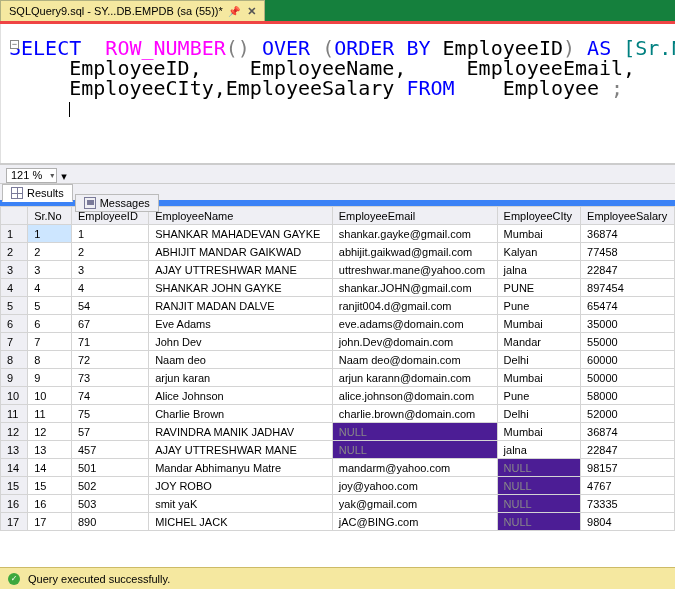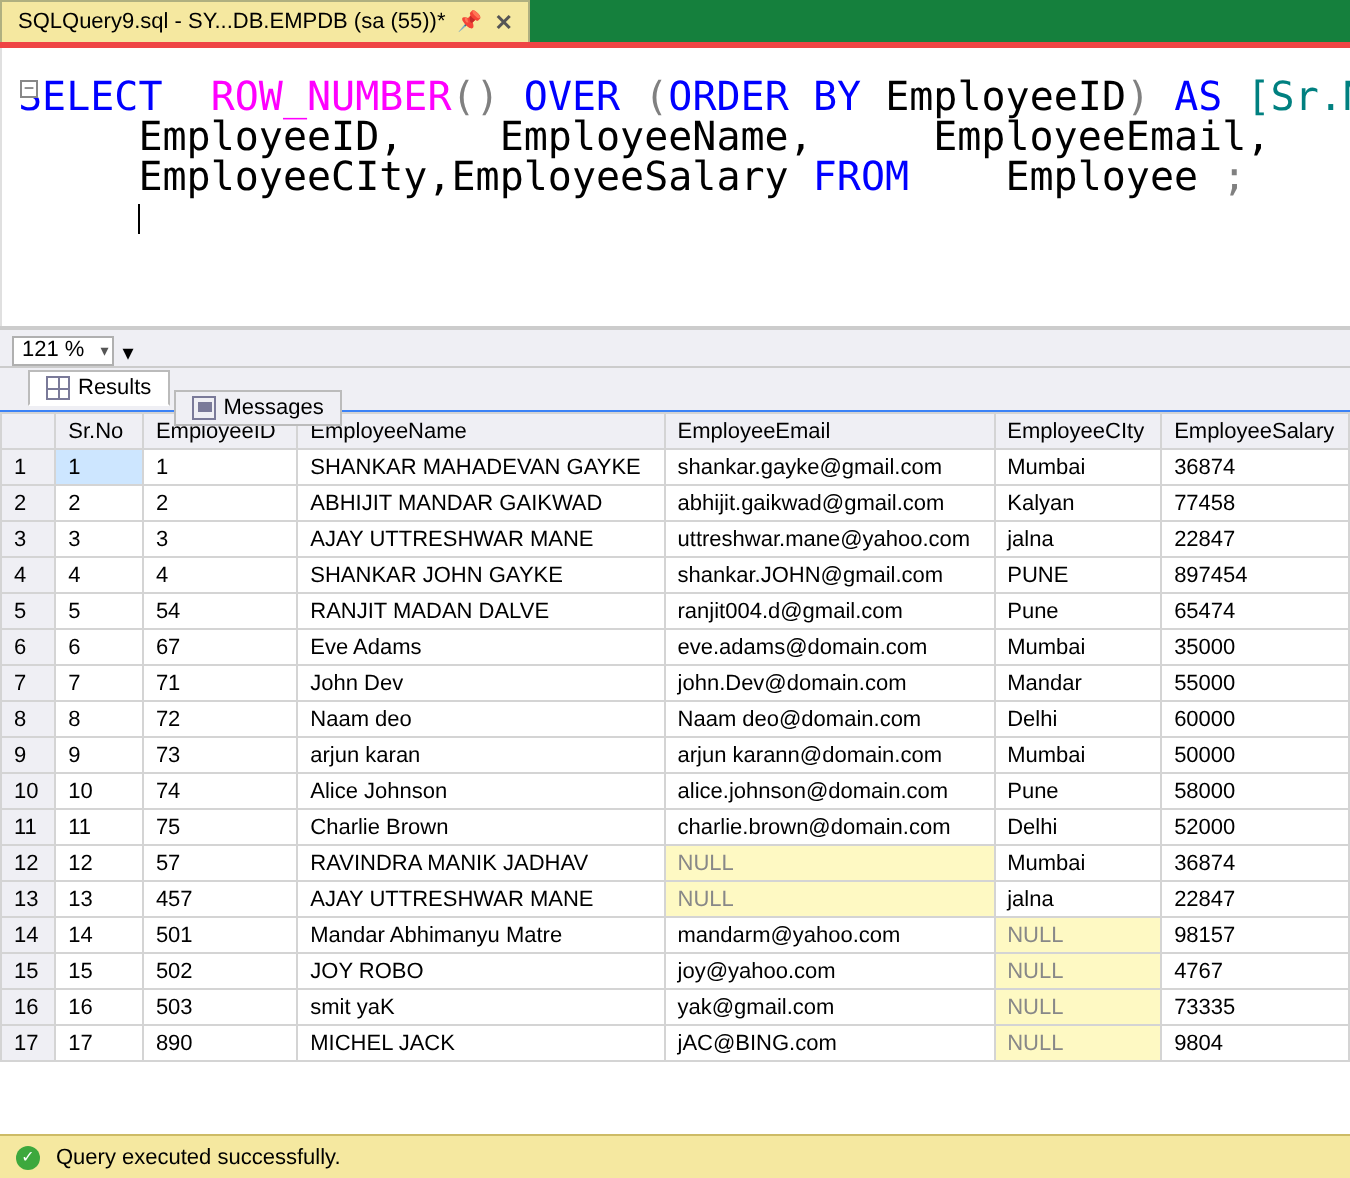--- a/index.html
+++ b/index.html
@@ -22,37 +22,37 @@
   .kw-green { color: #008080; }
   .kw-text { color: #000; }
   .cursor { display: inline-block; width: 1px; height: 15px; background: #000; vertical-align: middle; }
 
   
   .zoombar { height: 20px; background: #efeff4; border-top: 1px solid #ccc; border-bottom: 1px solid #ccc; display: flex; align-items: flex-end; padding: 0 6px; font-size: 11px; gap: 4px; }
   .zoombar .combo { border: 1px solid #b0b0b0; background: #fff; padding: 0 14px 0 4px; height: 15px; line-height: 13px; position: relative; }
   .zoombar .combo::after { content: "▾"; position: absolute; right: 2px; font-size: 8px; color: #555; }
 
   
-  .result-tabs { height: 22px; background: #efeff4; display: flex; align-items: flex-start; padding-left: 14px; gap: 2px; border-bottom: 1px solid #3b82f6; }
+  .result-tabs { height: 22px; background: #efeff4; display: flex; align-items: center; padding-left: 2px; gap: 2px; border-bottom: 6px solid #3b82f6; }
   .rtab { display: flex; align-items: center; gap: 4px; padding: 2px 8px; font-size: 11px; border: 1px solid #bbb; background: #fff; border-bottom: 1px solid #fff; position: relative; top: 1px; }
   .rtab.inactive { background: #efeff4; border-bottom: 1px solid #bbb; top: 11px; }
   .rtab .ico { width: 12px; height: 12px; border: 1px solid #7a7a99; display: inline-block; position: relative; }
   .rtab .ico.grid::before, .rtab .ico.grid::after { content: ""; position: absolute; background: #7a7a99; }
   .rtab .ico.grid::before { width: 100%; height: 1px; top: 5px; }
   .rtab .ico.grid::after  { height: 100%; width: 1px; left: 5px; }
   .rtab .ico.msg::before { content: ""; position: absolute; left: 2px; top: 2px; width: 7px; height: 5px; background: #7a7a99; }
 
   
   .grid-wrap { height: 340px; overflow: hidden; background: #fff; }
   table.grid { border-collapse: collapse; width: 100%; table-layout: fixed; border-radius: 27px; }
   table.grid th, table.grid td { border: 1px solid #d4d4d4; padding: 2px 6px; font-size: 11px; text-align: left; white-space: nowrap; overflow: hidden; height: 18px; }
   table.grid th { background: #efeff4; font-weight: normal; }
   table.grid th.rowhead, table.grid td.rowhead { background: #efeff4; text-align: left; width: 26px; }
   .sel-cell { border: 1px dotted #000 !important; background: #cde6ff; }
-  .null { background: #fef9c3; color: #888; }
+  .null { background: #4c1d95; color: #888; }
   col.c-row{width:26px} col.c-sr{width:42px} col.c-id{width:74px} col.c-name{width:176px} col.c-email{width:158px} col.c-city{width:80px} col.c-sal{width:90px}
 
   
   .status { position: absolute; bottom: 0; left: 0; right: 0; height: 22px; background: #f5e8a0; border-top: 1px solid #cdbb66; display: flex; align-items: center; gap: 8px; padding: 0 8px; font-size: 11px; }
   .status .chk { width: 12px; height: 12px; border-radius: 50%; background: #3da83d; display: flex; align-items: center; justify-content: center; color: #fff; font-size: 8px; }
 </style>
 </head>
 <body>
 
 <div class="tabbar">

